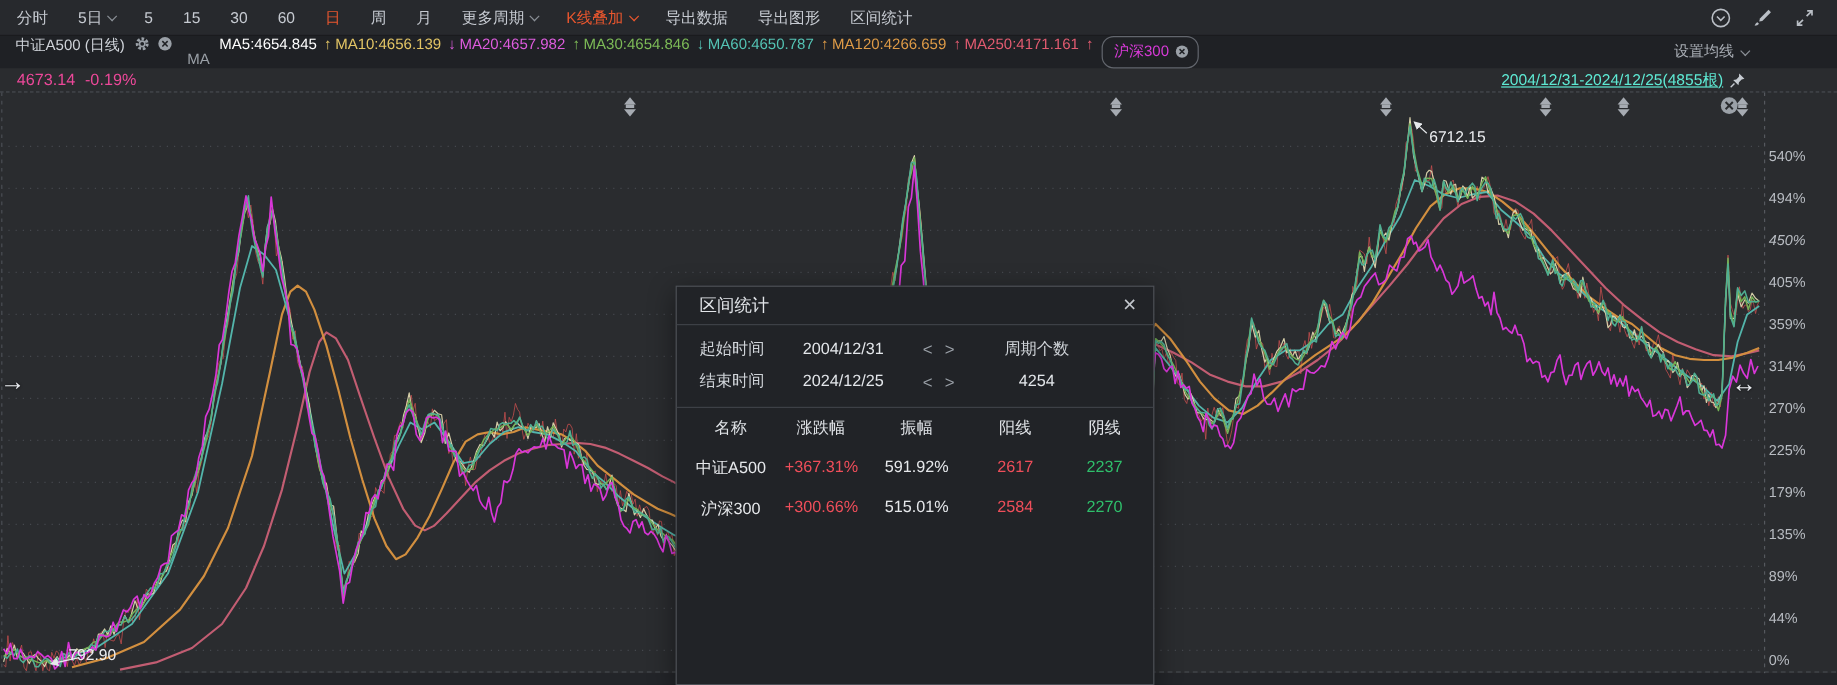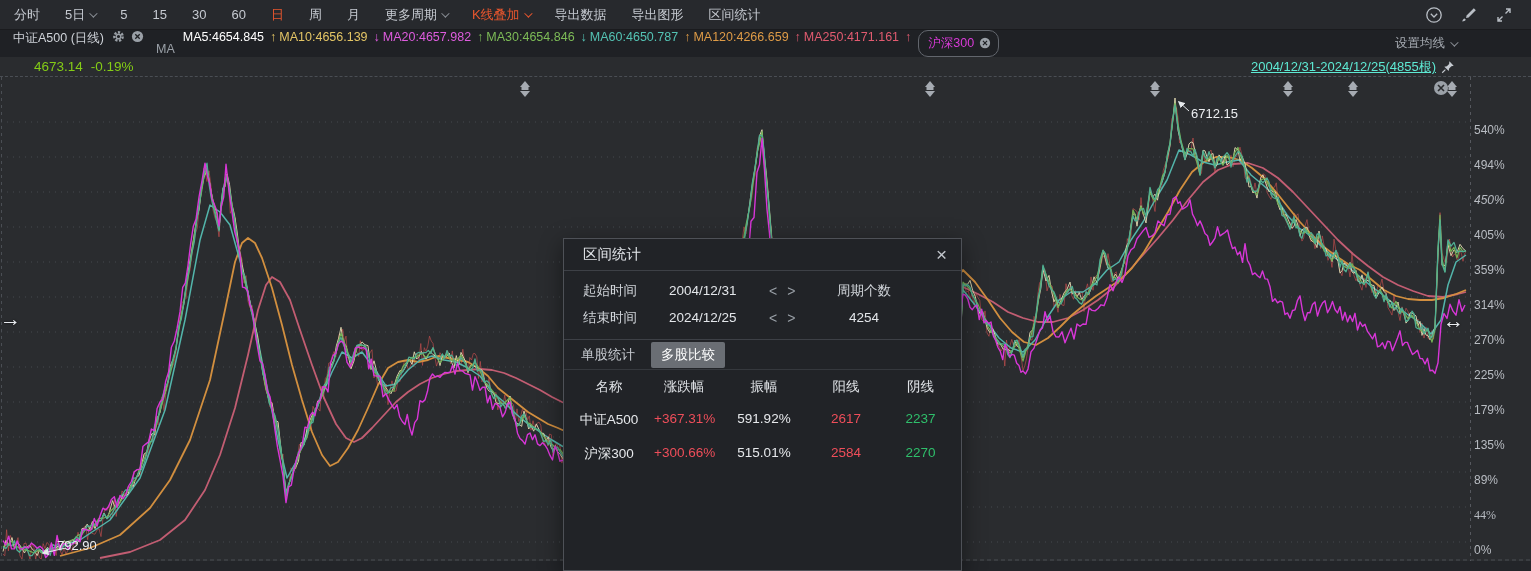--- a/index.html
+++ b/index.html
@@ -36,21 +36,21 @@
   .mini-icon svg { width:13px; height:13px; display:block; }
   .ma-prefix { color:#9aa0a7; margin:12px 8px 0 6px; }
   .ma-item { margin-right:6px; white-space:nowrap; }
   .ma-arrow { margin-right:3px; font-weight:bold; }
   .pill { display:inline-flex; align-items:center; gap:5px; border:1px solid #62666d;
     border-radius:10px; padding:1px 7px 2px 9px; margin-left:4px; cursor:pointer; }
   .pill svg { width:12px; height:12px; display:block; }
   .settings-ma { margin-left:auto; margin-right:62px; color:#a8adb4; display:flex; align-items:center; gap:5px; cursor:pointer; }
 
   .row3 { height:19px; background:#2a2c2f; display:flex; align-items:center; padding:0 14px; font-size:13.5px; }
-  .quote { color:#84cc16; display:flex; gap:8px;margin-left:20px; }
+  .quote { color:#ec4899; display:flex; gap:8px; }
   .range-wrap { margin-left:auto; margin-right:62px; display:flex; align-items:center; gap:5px; }
   .range-text { color:#5eead4; font-size:13px; text-decoration:underline; cursor:pointer; }
   .pin svg { width:14px; height:14px; display:block; }
 
   
   #dialog { position:absolute; left:563px; top:238px; width:399px; height:333px; z-index:30;
     background:#212327; border:1px solid #4e5157; box-shadow:0 6px 22px rgba(0,0,0,.45);
     color:#d6d9de; font-size:13.5px; }
   .dlg-title { height:32px; display:flex; align-items:center; padding:0 14px 0 19px;
     border-bottom:1px solid #3d4046; font-size:14.5px; color:#e2e5e9; }
@@ -152,21 +152,21 @@
       <div class="yaxis-label" style="top: 158px;">494%</div>
       <div class="yaxis-label" style="top: 193px; font-style: italic;">450%</div>
       <div class="yaxis-label" style="top: 228px;">405%</div>
       <div class="yaxis-label" style="top: 263px;">359%</div>
       <div class="yaxis-label" style="top: 298px;">314%</div>
       <div class="yaxis-label" style="top: 333px;">270%</div>
       <div class="yaxis-label" style="top: 368px;">225%</div>
       <div class="yaxis-label" style="top: 403px;">179%</div>
       <div class="yaxis-label" style="top: 438px;">135%</div>
       <div class="yaxis-label" style="top: 473px;">89%</div>
-      <div class="yaxis-label" style="top: 508px; font-family: Liberation Serif, serif;">44%</div>
+      <div class="yaxis-label" style="top: 508px;">44%</div>
       <div class="yaxis-label" style="top: 543px;">0%</div>
     </div>
 
   <div class="annot" id="annot-0" style="left: 1191px; top: 106px;">6712.15</div>
   <div class="annot" id="annot-1" style="left: 57px; top: 538px;">792.90</div>
 
   <div class="pan-arrow" id="pan-left" style="left: 0px; top: 308px;">→</div>
   <div class="pan-arrow" id="pan-right" style="left: 1443px; top: 310px;">↔</div>
 
   <div id="header">
@@ -313,24 +313,20 @@
         <span class="val">2024/12/25</span>
         <span class="date-nav">
           <span>&lt;</span>
           <span>&gt;</span>
         </span>
       </div>
       <div class="col-cycles">周期个数</div>
       <div class="col-cycles-val">4254</div>
     </div>
 
-    <div class="dlg-tabs">
-      <span class="dlg-tab">单股统计</span>
-      <span class="dlg-tab selected">多股比较</span>
-    </div>
 
     <div class="stat-grid">
       <div class="hdr-cell">名称</div>
       <div class="hdr-cell">涨跌幅</div>
       <div class="hdr-cell">振幅</div>
       <div class="hdr-cell">阳线</div>
       <div class="hdr-cell">阴线</div>
 
       <div class="cell c-white">中证A500</div>
       <div class="cell c-red">+367.31%</div>

